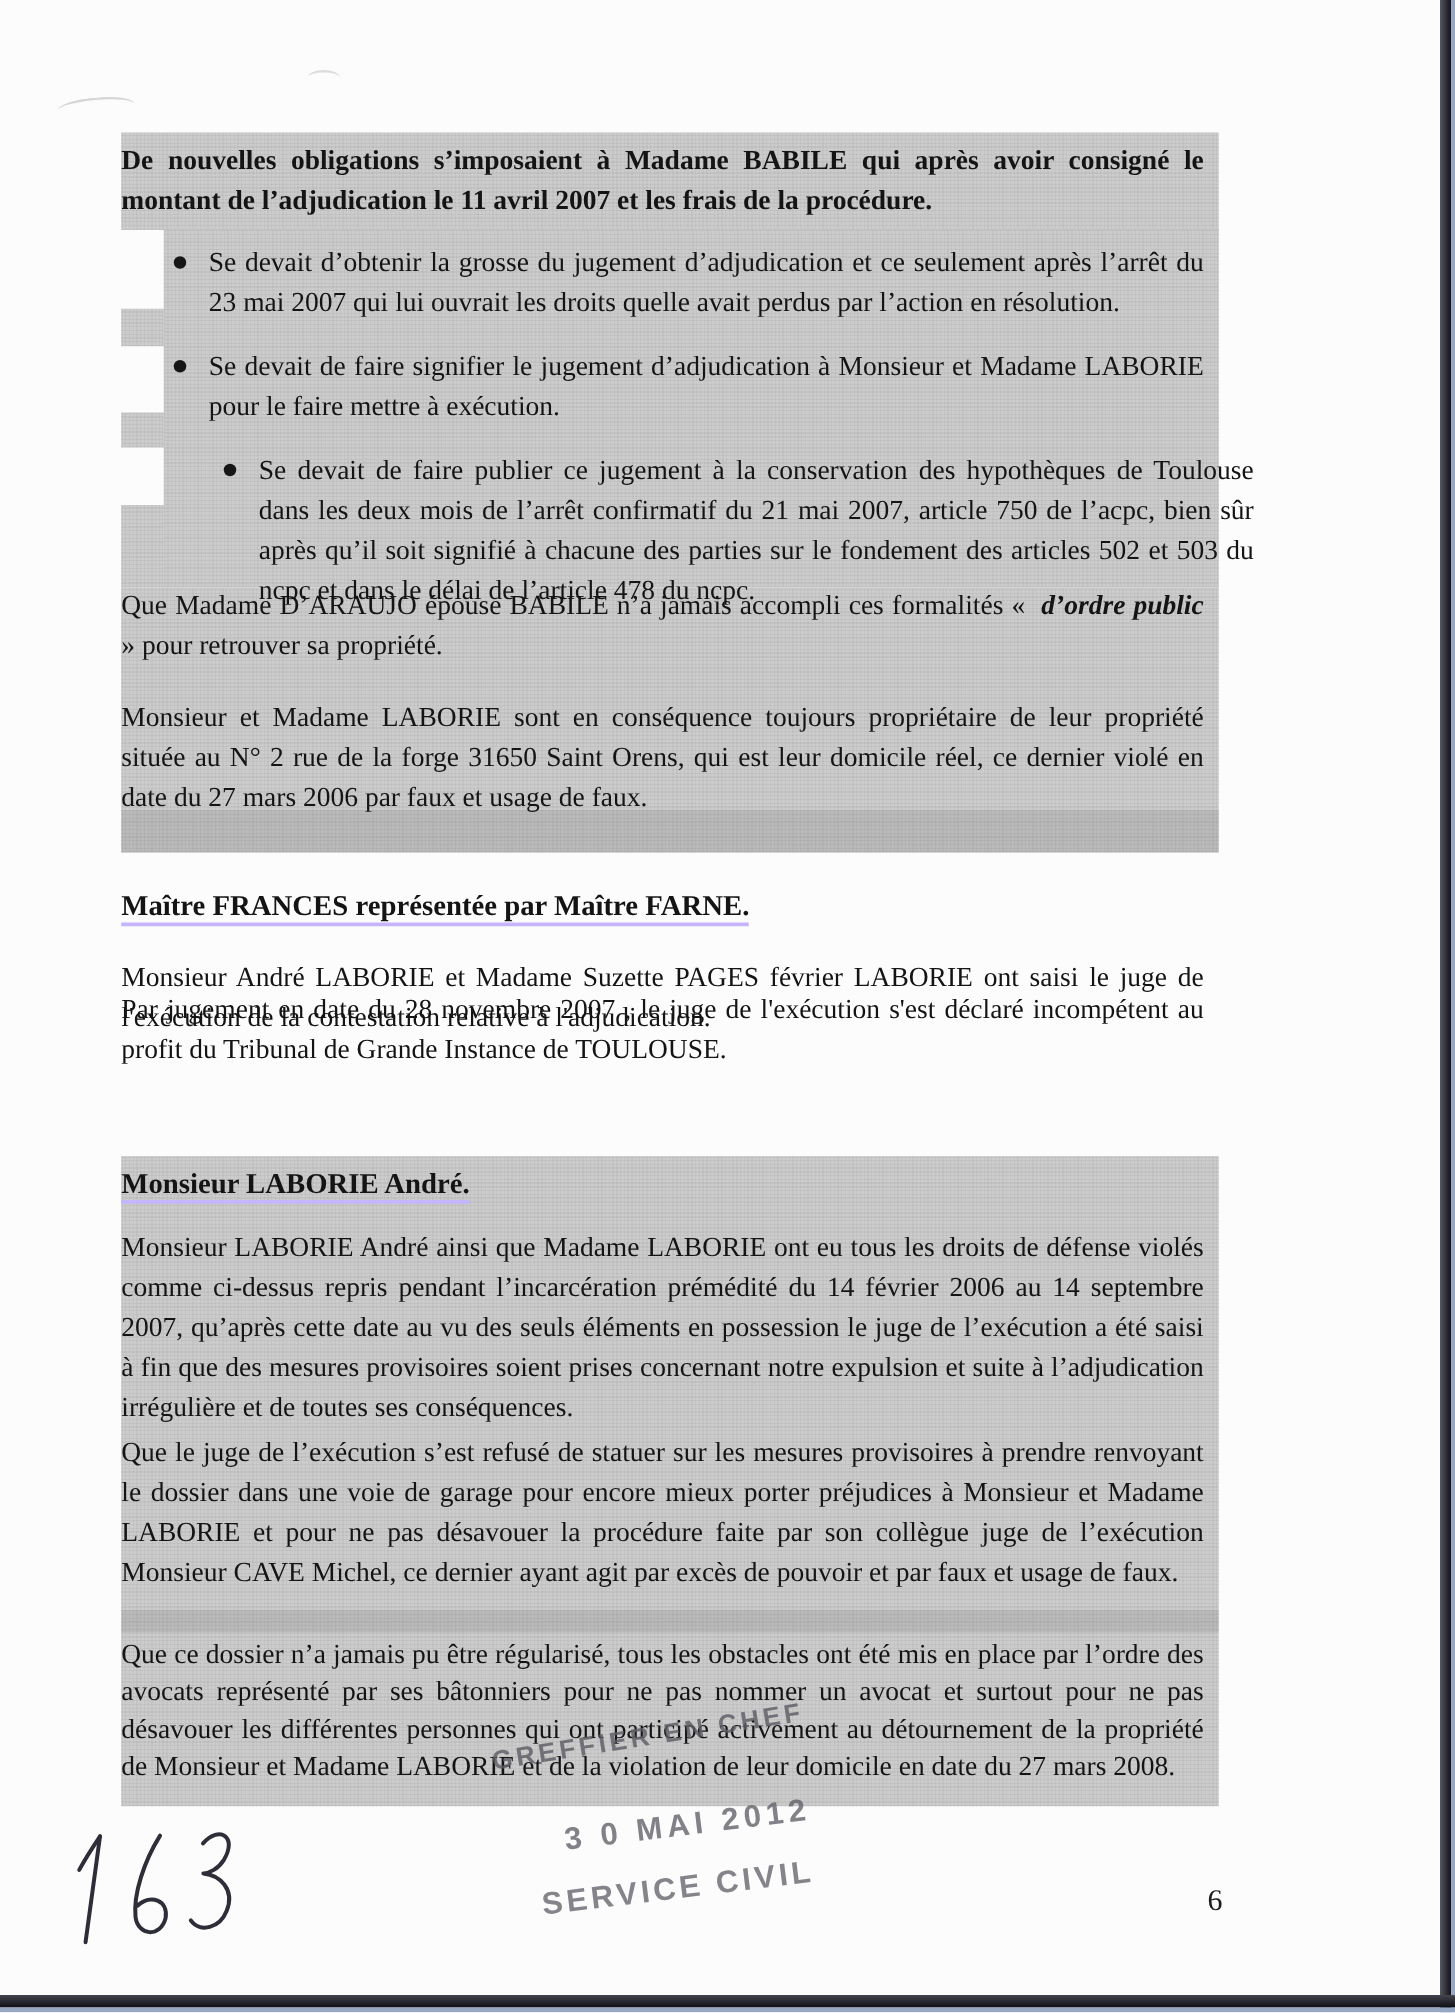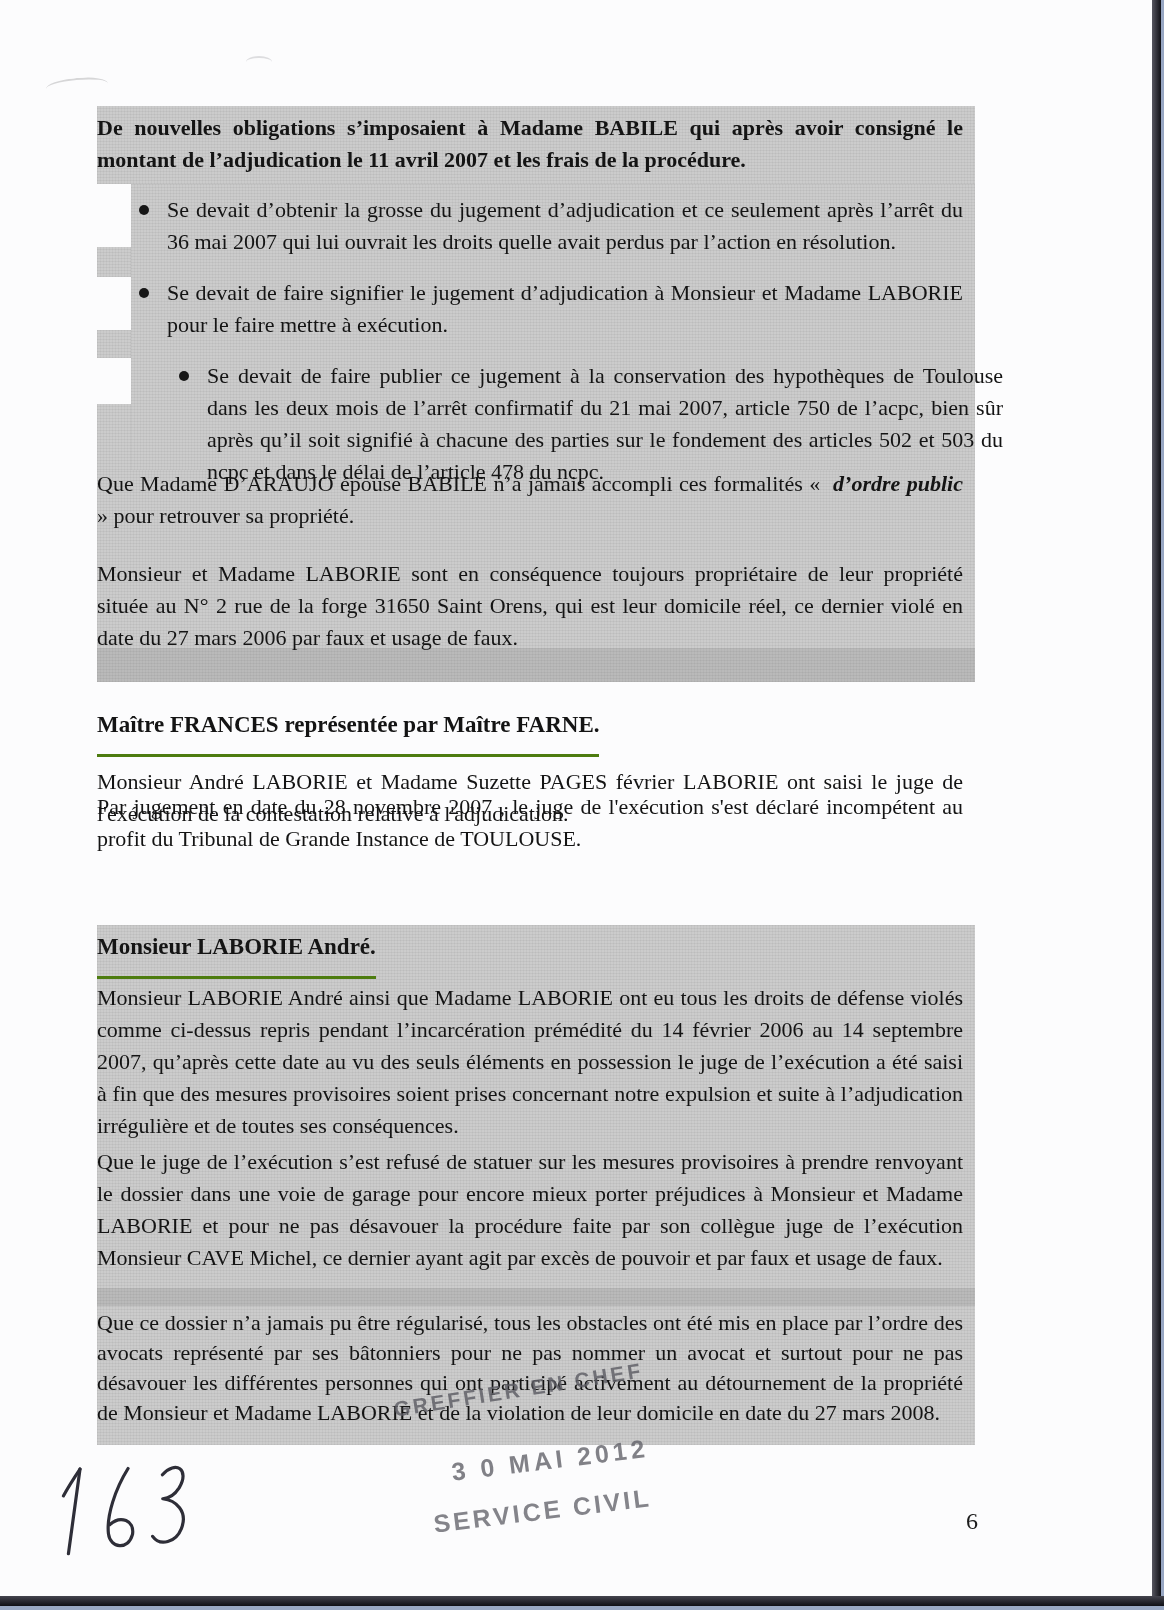--- a/index.html
+++ b/index.html
@@ -32,21 +32,21 @@
     z-index:3;
   }
   .tight{line-height:30px;}
   .bold{font-weight:bold;}
   .bi{font-weight:bold;font-style:italic;}
   .heading{
     position:absolute;left:97px;
     font-size:23px;font-weight:bold;
     z-index:3;
   }
-  .heading .u{border-bottom:3px solid #4d7c0f;padding-bottom:17px;}
+  .heading .u{border-bottom:3px solid #c4b5fd;padding-bottom:1px;}
   .bullet{position:absolute;left:97px;width:866px;z-index:3;}
   .bullet .dot{
     position:absolute;left:42px;top:11px;
     width:10px;height:10px;border-radius:50%;background:#161616;
   }
   .bullet .btext{
     margin-left:70px;font-size:22px;line-height:32px;text-align:justify;
   }
   
   .stamp{
@@ -94,21 +94,21 @@
   <div class="shade" style="left:97px;top:925px;width:878px;height:520px;"></div>
   <div class="shade-dark" style="left:97px;top:1288px;width:878px;height:18px;"></div>
 
   <div class="smudge" id="smudge-1"></div>
   <div class="smudge" id="smudge-2"></div>
 
   <div class="para bold" style="top:112px;">De nouvelles obligations s’imposaient à Madame BABILE qui après avoir consigné le montant de l’adjudication le 11 avril 2007 et les frais de la procédure.</div>
 
   <div class="bullet" style="top:194px;">
     <span class="dot"></span>
-    <div class="btext">Se devait d’obtenir la grosse du jugement d’adjudication et ce seulement après l’arrêt du 36 mai 2007 qui lui ouvrait les droits quelle avait perdus par l’action en résolution.</div>
+    <div class="btext">Se devait d’obtenir la grosse du jugement d’adjudication et ce seulement après l’arrêt du 23 mai 2007 qui lui ouvrait les droits quelle avait perdus par l’action en résolution.</div>
   </div>
   <div class="bullet" style="top:277px;">
     <span class="dot"></span>
     <div class="btext">Se devait de faire signifier le jugement d’adjudication à Monsieur et Madame LABORIE pour le faire mettre à exécution.</div>
   </div>
   <div class="bullet" style="top:360px;margin-left:40px;">
     <span class="dot"></span>
     <div class="btext">Se devait de faire publier ce jugement à la conservation des hypothèques de Toulouse dans les deux mois de l’arrêt confirmatif du 21 mai 2007, article 750 de l’acpc, bien sûr après qu’il soit signifié à chacune des parties sur le fondement des articles 502 et 503 du ncpc et dans le délai de l’article 478 du ncpc.</div>
   </div>
 

